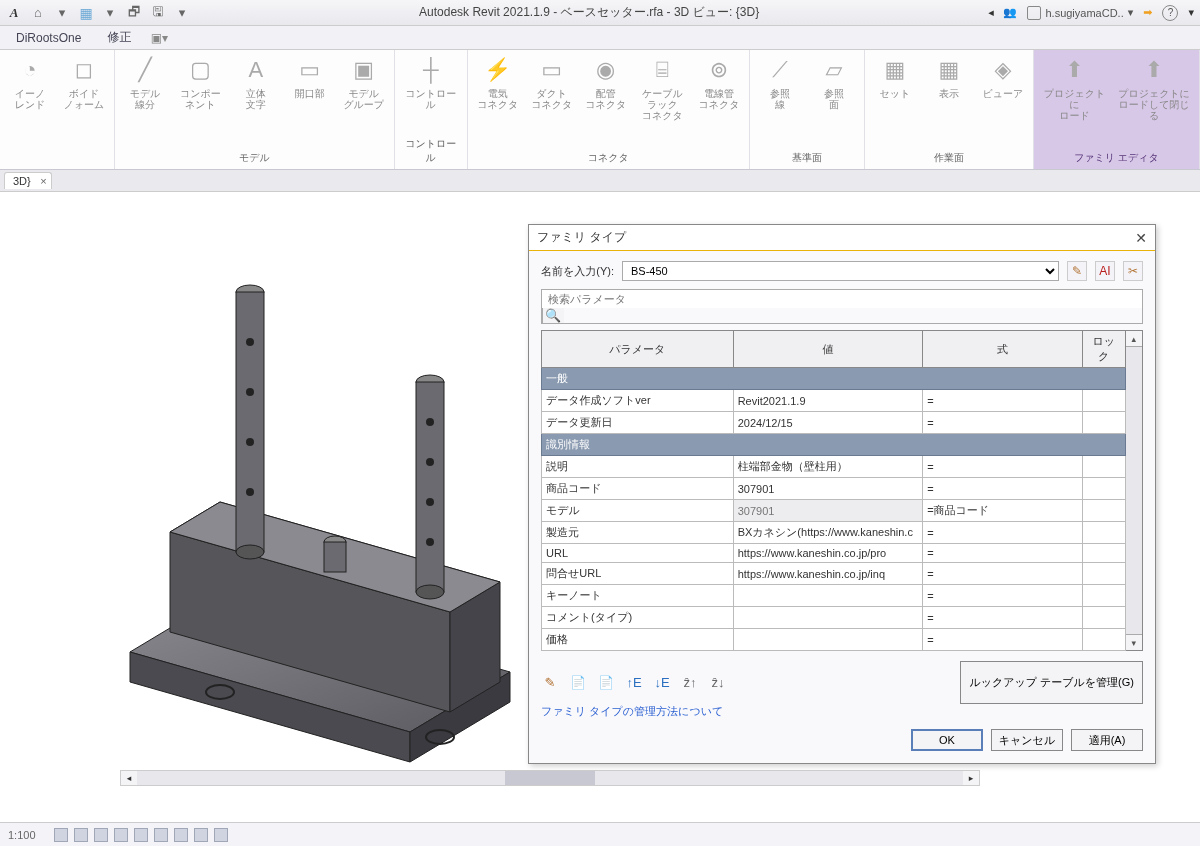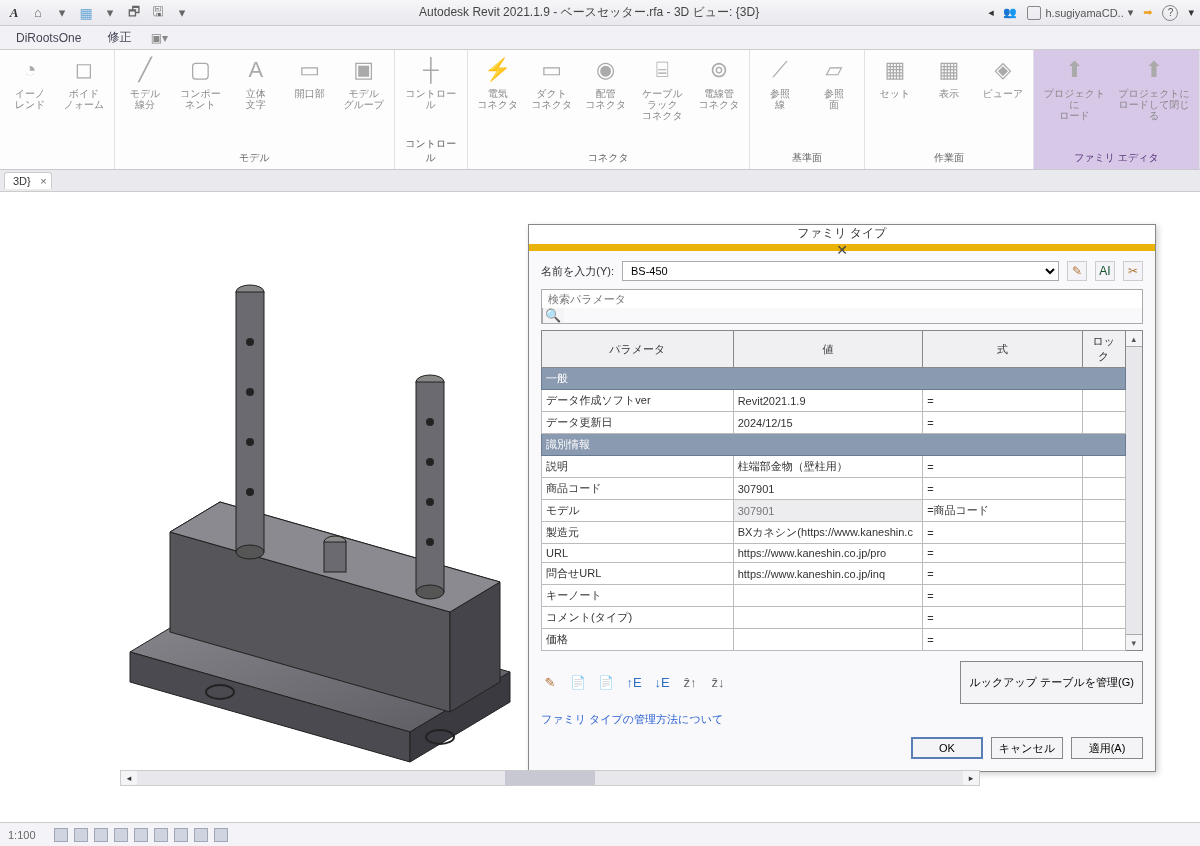--- a/index.html
+++ b/index.html
@@ -33,21 +33,21 @@
 
 .doctabs { height:22px; background:#eaeaee; border-bottom:1px solid #ccc; display:flex; align-items:center; }
 .doctab { background:#fff; border:1px solid #ccc; border-bottom:none; padding:2px 20px 2px 8px; font-size:11px; position:relative; margin-left:4px; border-radius:3px 3px 0 0; }
 .doctab .close { position:absolute; right:4px; top:2px; color:#666; cursor:pointer; }
 
 .workspace { position:relative; height: 620px; background:#fff; }
 .workspace .canvas { position:absolute; inset:0; }
 .workspace svg.model { position:absolute; left:110px; top:40px; }
 
 .dialog { position:absolute; left:528px; top:32px; width:628px; background:#f9f9fc; border:1px solid #888; box-shadow:2px 2px 6px rgba(0,0,0,.2); }
-.dlg-title { height:26px; background:#fff; border-bottom:7px solid #eab308; display:flex; align-items:center; justify-content:space-between; padding:0 8px; font-size:12px;flex-direction:column; }
+.dlg-title { height:26px; background:#fff; border-bottom:1px solid #eab308; display:flex; align-items:center; justify-content:space-between; padding:0 8px; font-size:12px; }
 .dlg-close { font-size:14px; color:#444; cursor:pointer; }
 .dlg-body { padding:10px 12px 12px; }
 .dlg-row1 { display:flex; gap:8px; align-items:center; margin-bottom:8px; }
 .dlg-row1 .lbl { font-size:11px; }
 .dlg-row1 select { flex:1; height:20px; border:1px solid #aaa; background:#fff; font-size:11px; padding:0 4px; }
 .dlg-row1 .ibtn { width:20px; height:20px; border:1px solid #ccc; background:#f4f4f8; display:flex;align-items:center;justify-content:center; font-size:12px; color:#b07030; }
 .searchbar { display:flex; border:1px solid #aaa; margin-bottom:6px;flex-direction:column; }
 .searchbar input { flex:1; border:none; padding:3px 6px; font-size:11px; outline:none; }
 .searchbar .sicon { width:22px; display:flex; align-items:center; justify-content:center; border-left:1px solid #aaa; background:#f4f4f6; font-size:13px; }
 
@@ -64,21 +64,21 @@
 .tablewrap .vscroll { width:18px; background:#e8e8ec; border:1px solid #888; border-left:none; position:relative; }
 .vscroll .vup,.vscroll .vdn { position:absolute; left:0; right:0; height:16px; display:flex;align-items:center;justify-content:center; font-size:9px; color:#555; background:#f4f4f6; }
 .vscroll .vup { top:0; border-bottom:1px solid #aaa; }
 .vscroll .vdn { bottom:0; border-top:1px solid #aaa; }
 
 .dlg-tools { display:flex; align-items:center; justify-content:space-between; margin-top:10px; }
 .dlg-tools .left { display:flex; gap:10px; }
 .dlg-tools .tbtn { width:18px; height:18px; display:flex; align-items:center; justify-content:center; font-size:13px; color:#b07030; }
 .lookupbtn { border:1px solid #888; background:#f4f4f6; padding:13px 8px; font-size:11px; }
 
-.help-link { color:#2a5fd0; font-size:11px; margin-top:8px; display:inline-block; }
+.help-link { color:#2a5fd0; font-size:11px; display:inline-block; }
 
 .dlg-footer { display:flex; justify-content:flex-end; gap:8px; margin-top:10px; }
 .dlg-footer button { min-width:72px; height:22px; border:1px solid #888; background:#f4f4f6; font-size:11px; }
 .dlg-footer button.primary { border:2px solid #5a7fb8; }
 
 .statusbar { position:absolute; bottom:0; left:0; right:0; height:24px; border-top:1px solid #ccc; background:#f4f4f8; display:flex; align-items:center; justify-content:space-between; padding:0 8px; font-size:11px; color:#666; }
 .statusbar .sbicons { display:flex; gap:6px; }
 .sbicon { width:14px; height:14px; background:#d0d4e0; border:1px solid #a0a8b8; }
 .hscroll { position:absolute; left:120px; right:220px; bottom:26px; height:16px; background:#e8e8ec; border:1px solid #ccc; display:flex; }
 .hscroll .harr { width:16px; display:flex;align-items:center;justify-content:center; font-size:9px; background:#f4f4f6; }
@@ -308,21 +308,21 @@
       <span>ファミリ タイプ</span>
       <span class="dlg-close">✕</span>
     </div>
     <div class="dlg-body">
       <div class="dlg-row1">
         <span class="lbl">名前を入力(Y):</span>
         <select>
           <option>BS-450</option>
         </select>
         <span class="ibtn">✎</span>
-        <span class="ibtn" style="color:#14532d">AI</span>
+        <span class="ibtn" style="color:#b91c1c">AI</span>
         <span class="ibtn">✂</span>
       </div>
       <div class="searchbar">
         <input placeholder="検索パラメータ" style="">
         <span class="sicon">🔍</span>
       </div>
 
       <div class="tablewrap">
         <table class="paramtable">
           <thead>

